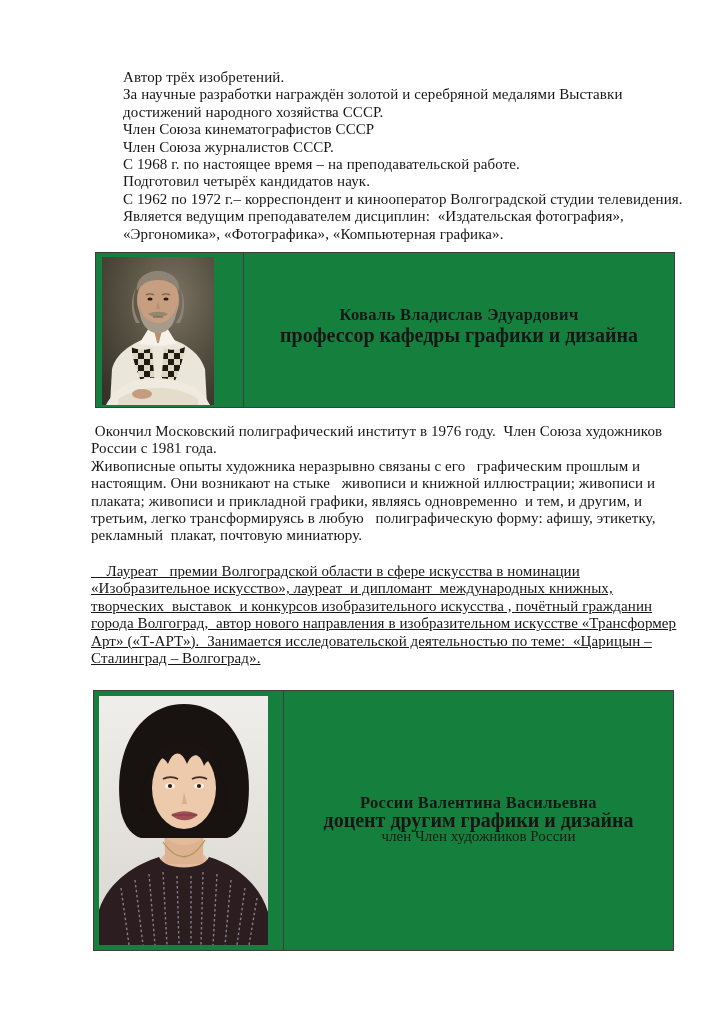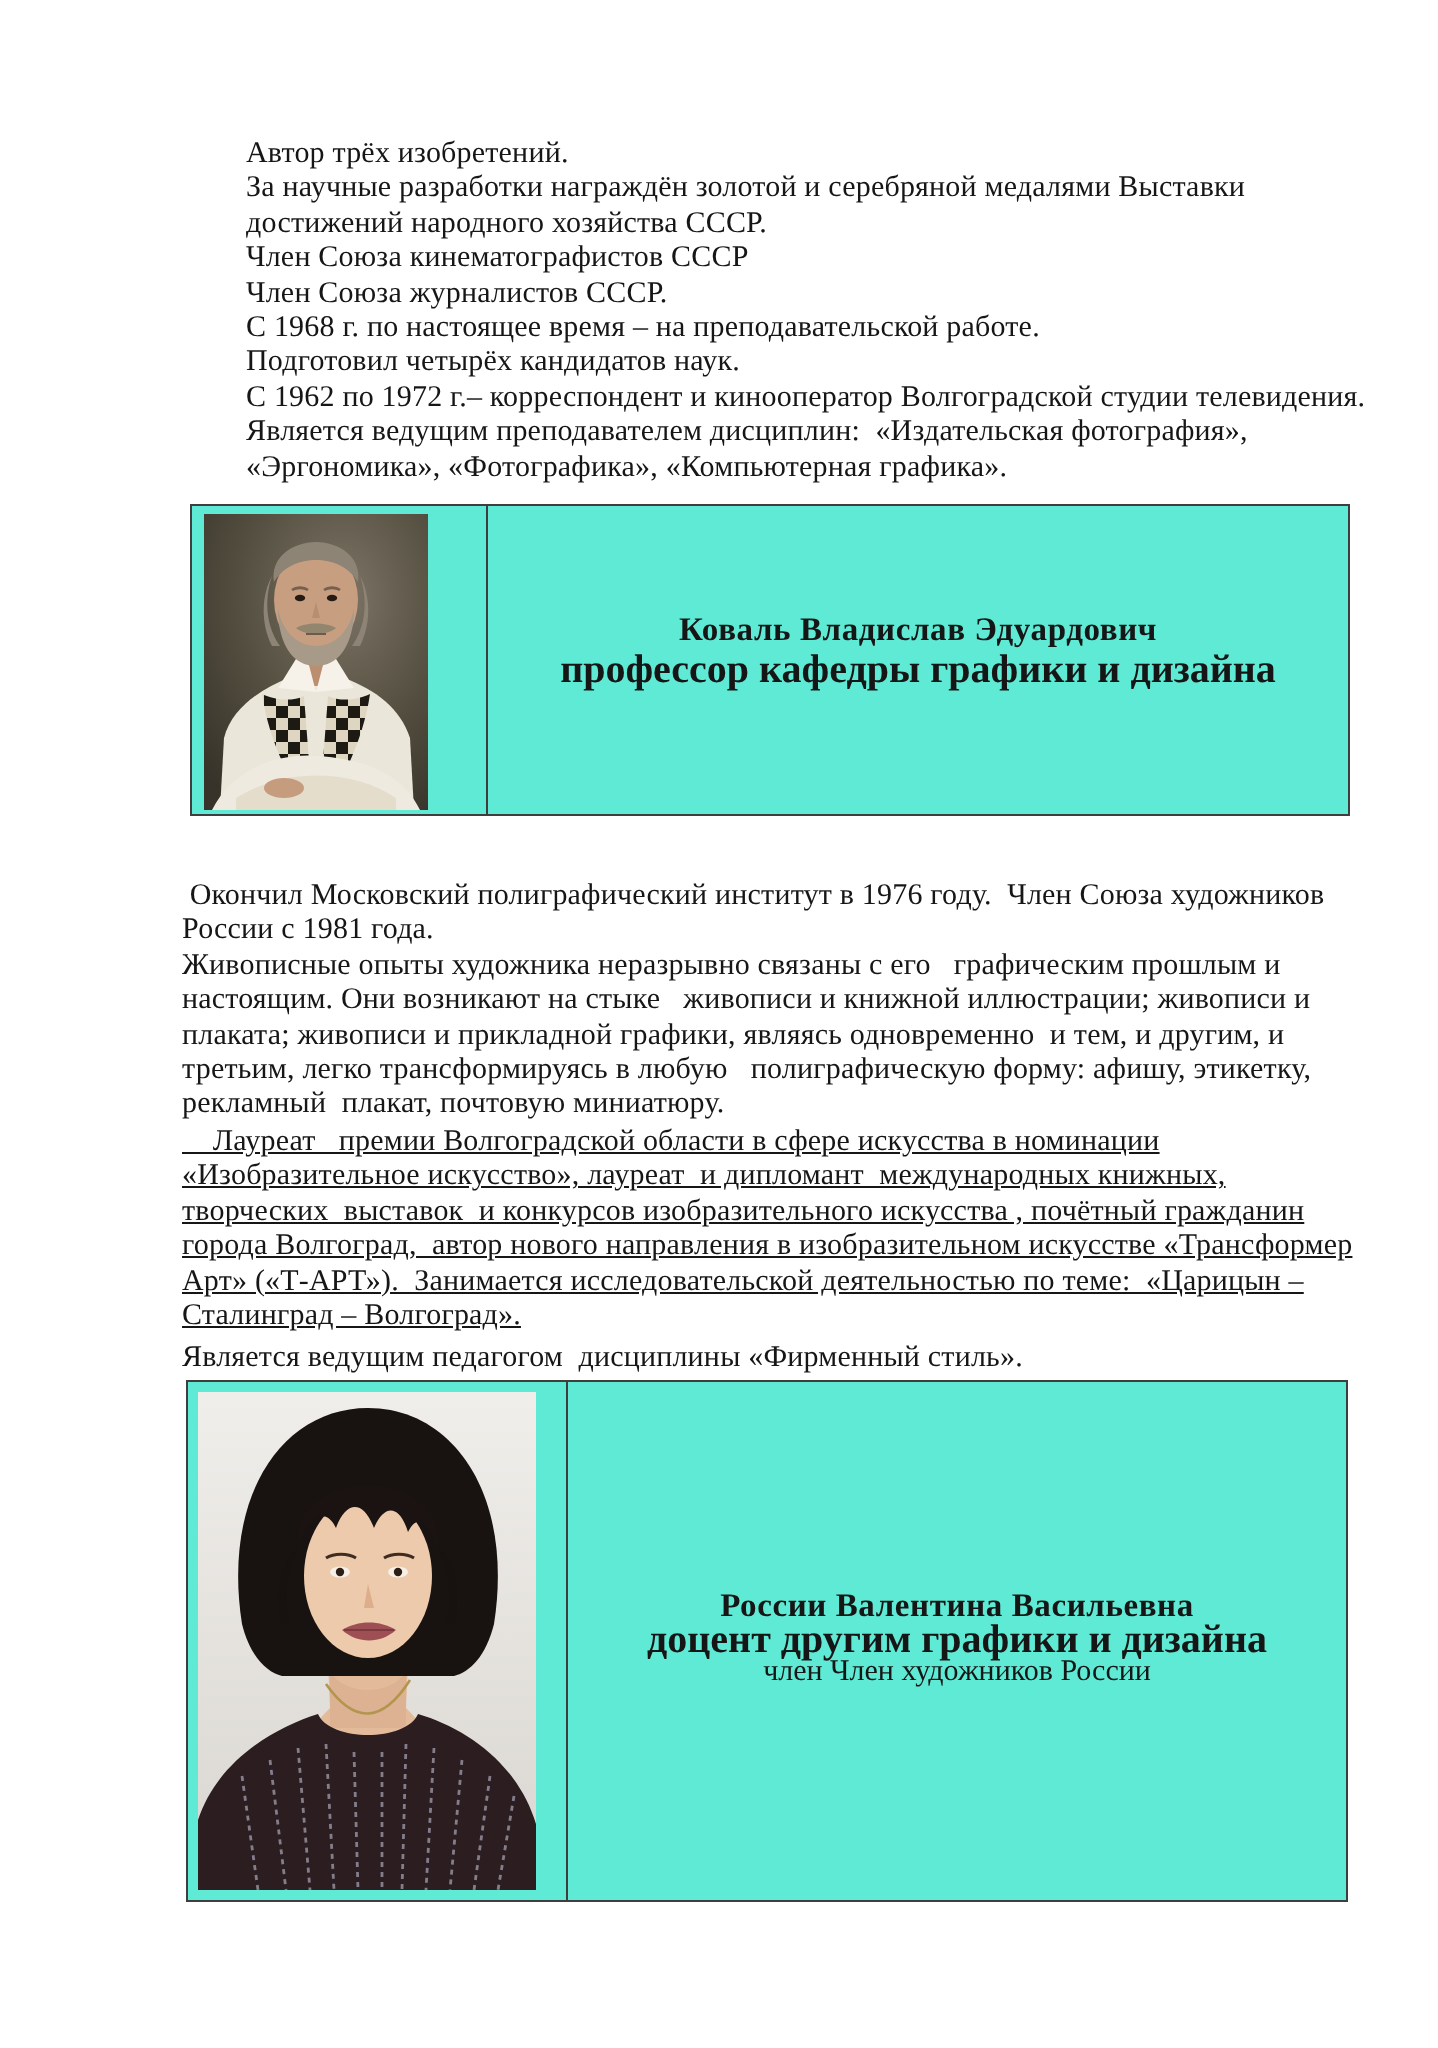--- a/index.html
+++ b/index.html
@@ -6,21 +6,21 @@
   .page {
     position:relative; width:719px; height:1024px; margin:0 auto;
     background:#ffffff; overflow:hidden;
     font-family:"Liberation Serif", serif; color:#161616;
   }
   .txt {
     position:absolute; white-space:pre;
     font-size:15px; line-height:17.4px; letter-spacing:0.1px;
   }
   .box {
-    position:absolute; border:1px solid #3e3e3e; background:#5eead4;
+    position:absolute; border:1px solid #3e3e3e; background:#15803d;
   }
   .vline { position:absolute; top:0; bottom:0; width:1px; background:#3e3e3e; }
   .photo { position:absolute; display:block; }
   .caption { position:absolute; text-align:center; }
   .cap-name  { font-weight:bold; font-size:16.5px; line-height:20px; letter-spacing:0.3px; }
   .cap-role  { font-weight:bold; font-size:20px; line-height:20px; }
   .cap-name.tight, .cap-role.tight { line-height:16.5px; }
   .cap-sub   { font-size:15px; line-height:16.5px; }
 </style>
 </head>
@@ -88,34 +88,33 @@
     </svg>
 
     <div class="vline" style="left:147px;"></div>
 
     <div class="caption" style="left:148px; right:0; top:52px;">
       <div class="cap-name">Коваль Владислав Эдуардович</div>
       <div class="cap-role">профессор кафедры графики и дизайна</div>
     </div>
   </div>
 
-  <div class="txt" style="left:91px; top:440px;"> Окончил Московский полиграфический институт в 1976 году.  Член Союза художников
+  <div class="txt" style="left:91px; top:423px;"> Окончил Московский полиграфический институт в 1976 году.  Член Союза художников
 России с 1981 года.
 Живописные опыты художника неразрывно связаны с его   графическим прошлым и
 настоящим. Они возникают на стыке   живописи и книжной иллюстрации; живописи и
 плаката; живописи и прикладной графики, являясь одновременно  и тем, и другим, и
 третьим, легко трансформируясь в любую   полиграфическую форму: афишу, этикетку,
 рекламный  плакат, почтовую миниатюру.</div>
   <div class="txt" style="left:91px; top:563px;text-decoration:underline;">    Лауреат   премии Волгоградской области в сфере искусства в номинации
 «Изобразительное искусство», лауреат  и дипломант  международных книжных,
 творческих  выставок  и конкурсов изобразительного искусства , почётный гражданин
 города Волгоград,  автор нового направления в изобразительном искусстве «Трансформер
 Арт» («Т-АРТ»).  Занимается исследовательской деятельностью по теме:  «Царицын –
 Сталинград – Волгоград».</div>
-  <div class="txt" style="left:91px; top:671px;">Является ведущим педагогом  дисциплины «Фирменный стиль».</div>
 
   <div class="box" style="left:93px; top:690px; width:579px; height:259px;">
 
     <svg class="photo" style="left:5px; top:5px;" width="169" height="249" viewBox="0 0 169 249" preserveAspectRatio="none">
       <defs>
         <linearGradient id="wbg" x1="0" y1="0" x2="0" y2="1">
           <stop offset="0%" stop-color="#f0eeea"></stop>
           <stop offset="100%" stop-color="#d9d6d1"></stop>
         </linearGradient>
       </defs>

